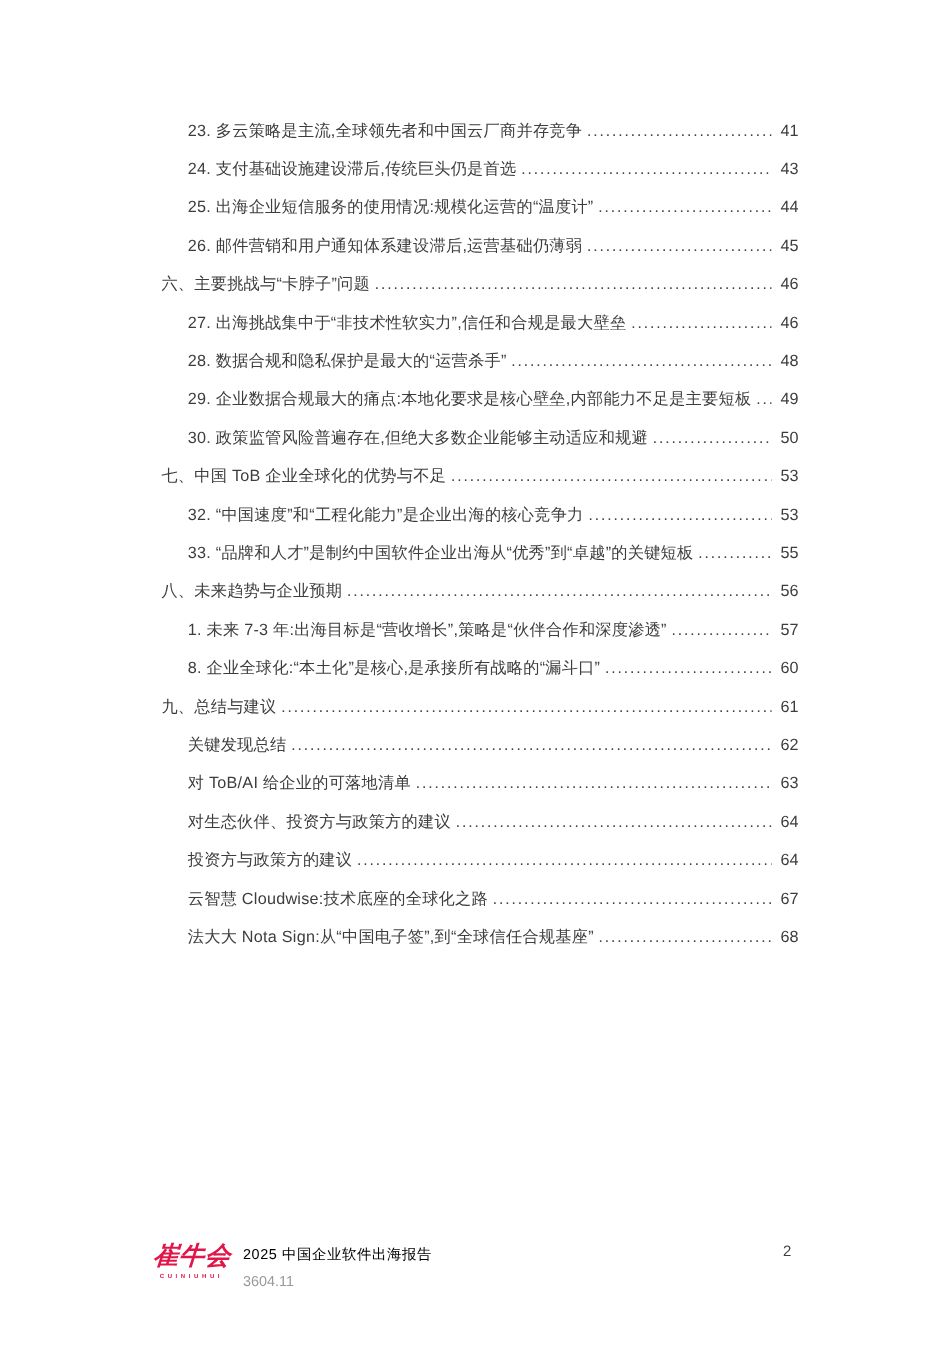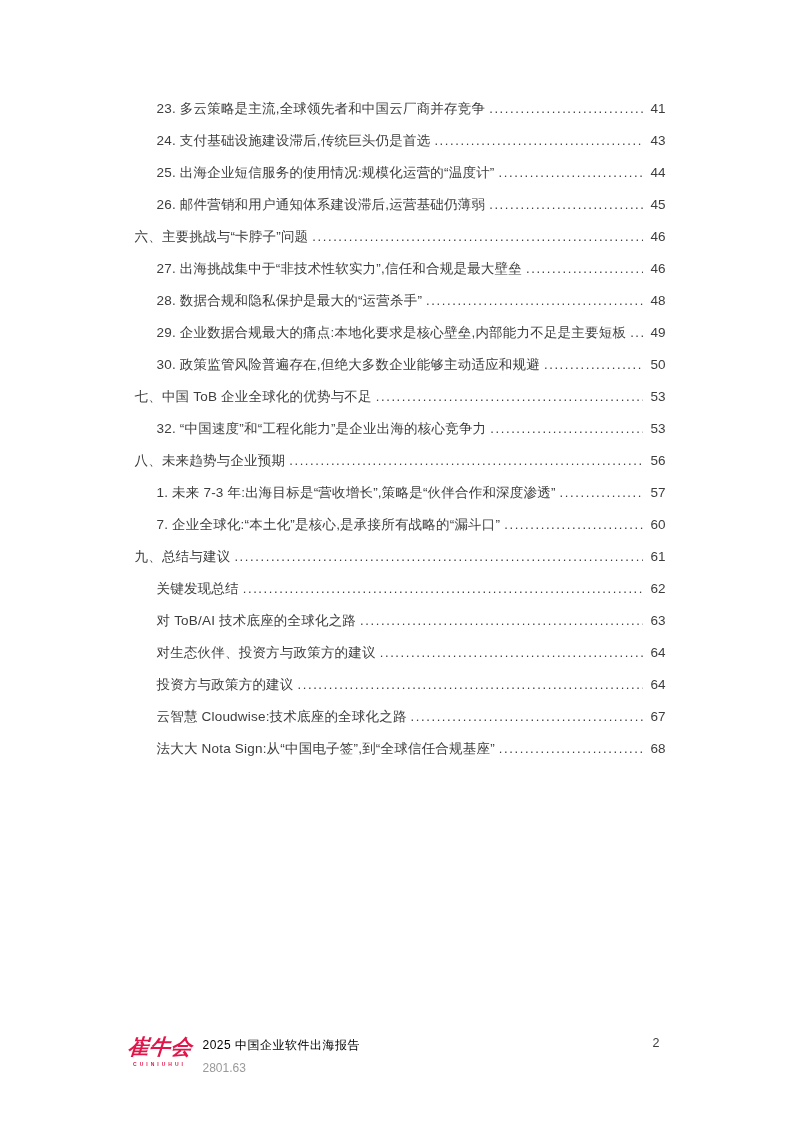--- a/index.html
+++ b/index.html
@@ -174,54 +174,59 @@
       <span class="toc-dots"></span>
       <span class="toc-page">53</span>
     </div>
 
     <div class="toc-row level-2">
       <span class="toc-label">32. “中国速度”和“工程化能力”是企业出海的核心竞争力</span>
       <span class="toc-dots"></span>
       <span class="toc-page">53</span>
     </div>
 
+    <div class="toc-row level-2">
+      <span class="toc-label">33. “品牌和人才”是制约中国软件企业出海从“优秀”到“卓越”的关键短板</span>
+      <span class="toc-dots"></span>
+      <span class="toc-page">55</span>
+    </div>
 
     <div class="toc-row level-1">
       <span class="toc-label">八、未来趋势与企业预期</span>
       <span class="toc-dots"></span>
       <span class="toc-page">56</span>
     </div>
 
     <div class="toc-row level-2">
       <span class="toc-label">1. 未来 7-3 年:出海目标是“营收增长”,策略是“伙伴合作和深度渗透”</span>
       <span class="toc-dots"></span>
       <span class="toc-page">57</span>
     </div>
 
 
     <div class="toc-row level-2">
-      <span class="toc-label">7. 企业全球化:“本土化”是核心,是承接所有战略的“漏斗口”</span>
+      <span class="toc-label">8. 企业全球化:“本土化”是核心,是承接所有战略的“漏斗口”</span>
       <span class="toc-dots"></span>
       <span class="toc-page">60</span>
     </div>
 
     <div class="toc-row level-1">
       <span class="toc-label">九、总结与建议</span>
       <span class="toc-dots"></span>
       <span class="toc-page">61</span>
     </div>
 
     <div class="toc-row level-2">
       <span class="toc-label">关键发现总结</span>
       <span class="toc-dots"></span>
       <span class="toc-page">62</span>
     </div>
 
     <div class="toc-row level-2">
-      <span class="toc-label">对 ToB/AI 技术底座的全球化之路</span>
+      <span class="toc-label">对 ToB/AI 给企业的可落地清单</span>
       <span class="toc-dots"></span>
       <span class="toc-page">63</span>
     </div>
 
     <div class="toc-row level-2">
       <span class="toc-label">对生态伙伴、投资方与政策方的建议</span>
       <span class="toc-dots"></span>
       <span class="toc-page">64</span>
     </div>
 
@@ -246,19 +251,19 @@
   </main>
 
   <footer class="footer">
     <div class="footer-left">
       <div class="logo">
         <div class="logo-zh">崔牛会</div>
         <div class="logo-en">CUINIUHUI</div>
       </div>
       <div class="footer-meta">
         <div class="report-title">2025 中国企业软件出海报告</div>
-        <div class="report-date">2801.63</div>
+        <div class="report-date">3604.11</div>
       </div>
     </div>
     <div class="page-number">2</div>
   </footer>
 
 </div>
 
 </body></html>

